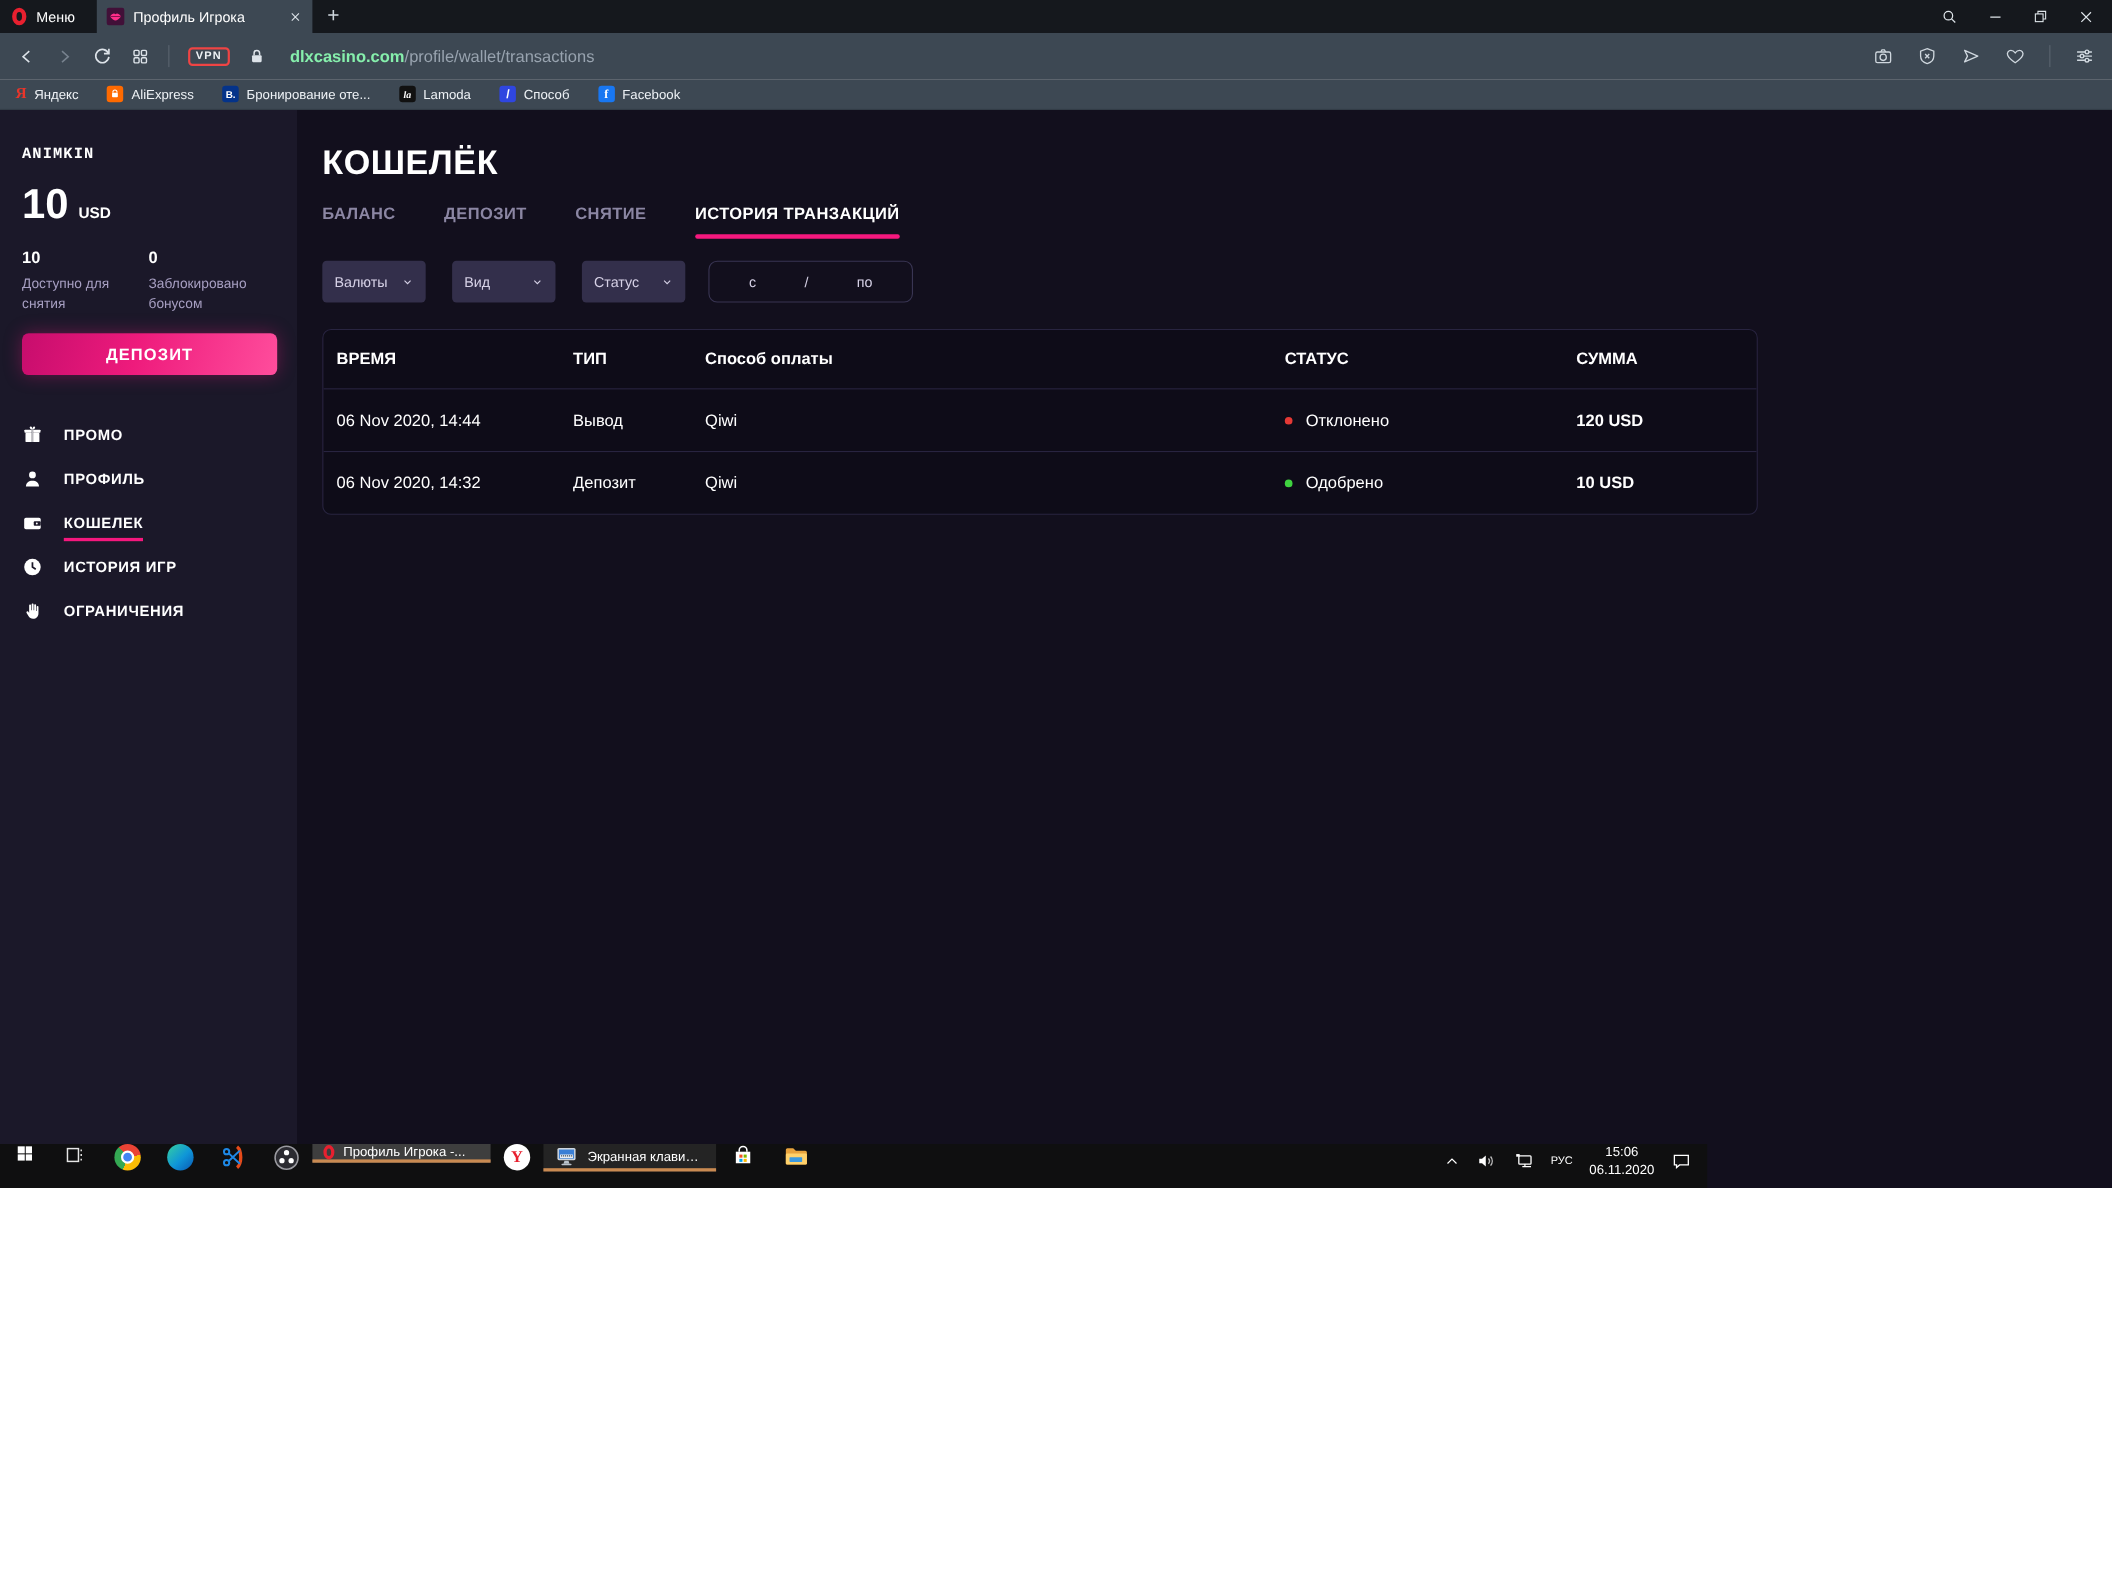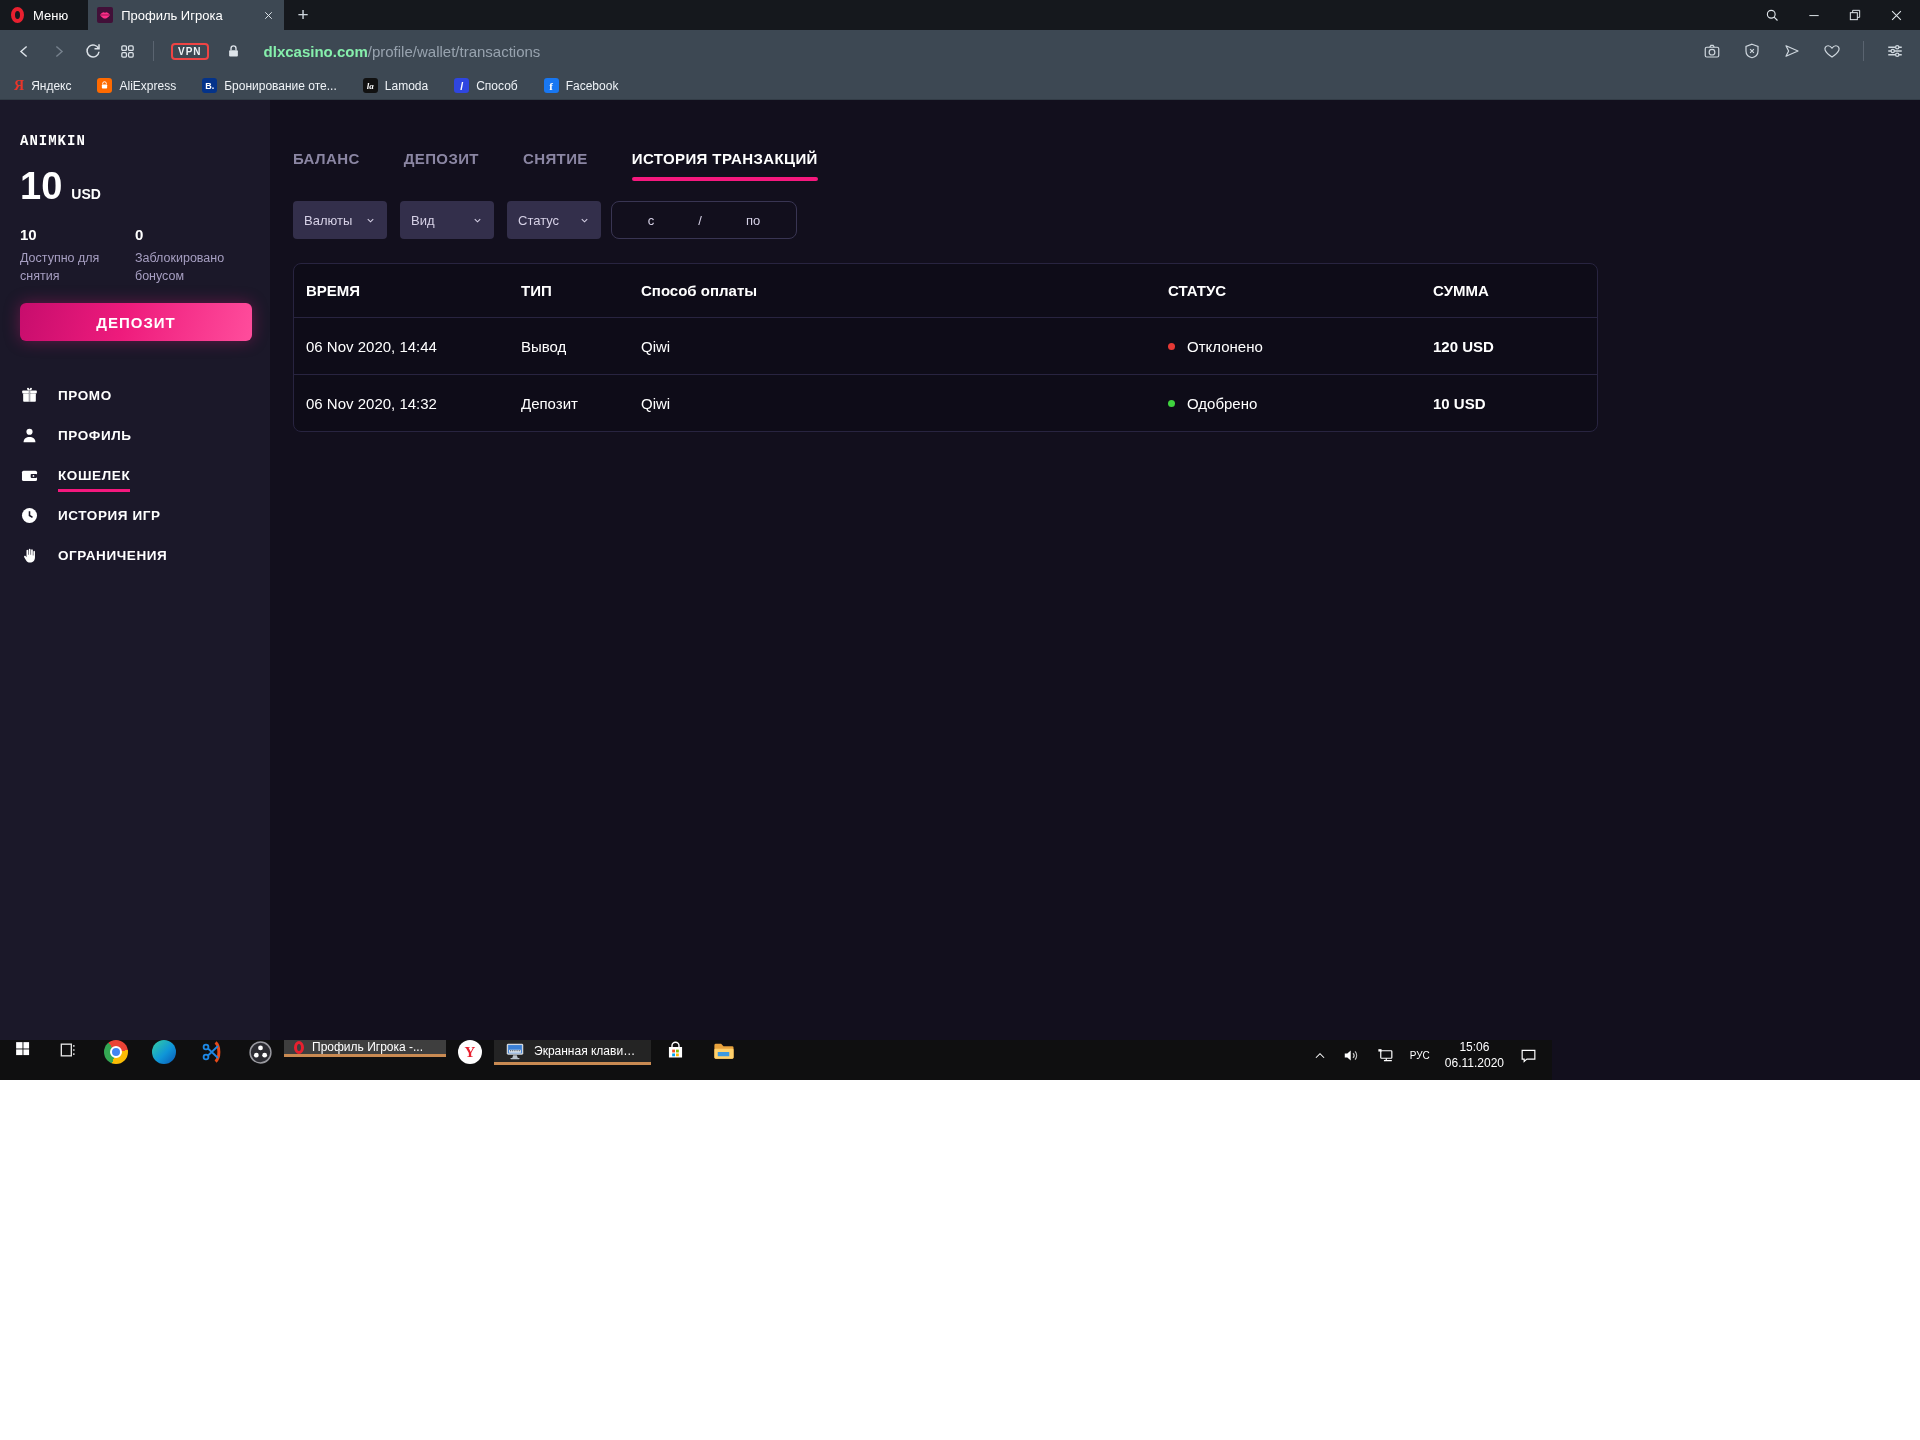--- a/index.html
+++ b/index.html
@@ -62,21 +62,21 @@
   .smenu-label { font-size:13.5px; font-weight:bold; letter-spacing:.6px; }
   .smenu-item.active .smenu-label { border-bottom:3px solid #f5187e; padding-bottom:6px; margin-bottom:-9px; }
 
   
   .main { flex:1; padding:30px 0 0 23px; color:#fff; }
   .page-title { font-size:31px; font-weight:800; letter-spacing:.5px; }
   .wtabs { margin-top:20px; display:flex; gap:44px; }
   .wtab { font-size:15px; font-weight:bold; letter-spacing:.4px; color:#8b86a3; padding-bottom:14px; position:relative; }
   .wtab.active { color:#fff; }
   .wtab.active::after { content:""; position:absolute; left:0; right:0; bottom:0; height:4px; border-radius:2px; background:#f5187e; }
-  .filters { margin-top:20px; display:flex; align-items:center; gap:13px; }
+  .filters { margin-top:20px; display:flex; align-items:center; gap:24px; }
   .fselect { width:94px; height:38px; background:#332f4b; border-radius:4px; display:flex; align-items:center; justify-content:space-between; padding:0 11px; font-size:13px; color:#d6d1e6; }
   .daterange { width:186px; height:38px; border:1px solid #393553; border-radius:8px; display:flex; align-items:center; justify-content:center; gap:44px; font-size:13px; color:#d6d1e6; margin-left:-3px; }
   .table { margin-top:24px; width:1305px; background:#0e0c18; border:1px solid #282440; border-radius:8px; overflow:hidden; }
   .trow { display:flex; align-items:center; height:57px; padding-left:12px; font-size:15px; border-top:1px solid #282440; }
   .trow.head { height:53px; border-top:none; font-weight:bold; }
   .c-time { width:215px; } .c-type { width:120px; } .c-method { width:527px; } .c-status { width:265px; display:flex; align-items:center; } .c-amount { flex:1; font-weight:bold; }
   .trow.head .c-amount { font-weight:bold; }
   .dot { width:7px; height:7px; border-radius:50%; margin-right:12px; flex:none; }
 
   
@@ -317,20 +317,21 @@
               <svg width="19" height="19" viewBox="0 0 24 24" fill="#fff">
                   <path d="M8.2 12.2V5.8c0-1.6 2.2-1.6 2.2 0V11h.7V4.6c0-1.6 2.2-1.6 2.2 0V11h.7V5.4c0-1.6 2.2-1.6 2.2 0V12h.7V7.2c0-1.5 2-1.5 2 0v7.2c0 3.9-2.6 6.5-6.2 6.5-2.5 0-4-1-5.3-3.2l-2.1-3.5c-.8-1.4 1-2.6 2-1.4l.9 1.4z"></path>
                 </svg>
             </span>
             <span class="smenu-label">ОГРАНИЧЕНИЯ</span>
           </div>
         </div>
       </div>
 
       <div class="main">
+        <div class="page-title">КОШЕЛЁК</div>
 
         <div class="wtabs">
           <span class="wtab">БАЛАНС</span>
           <span class="wtab">ДЕПОЗИТ</span>
           <span class="wtab">СНЯТИЕ</span>
           <span class="wtab active">ИСТОРИЯ ТРАНЗАКЦИЙ</span>
         </div>
 
         <div class="filters">
           <div class="fselect">

